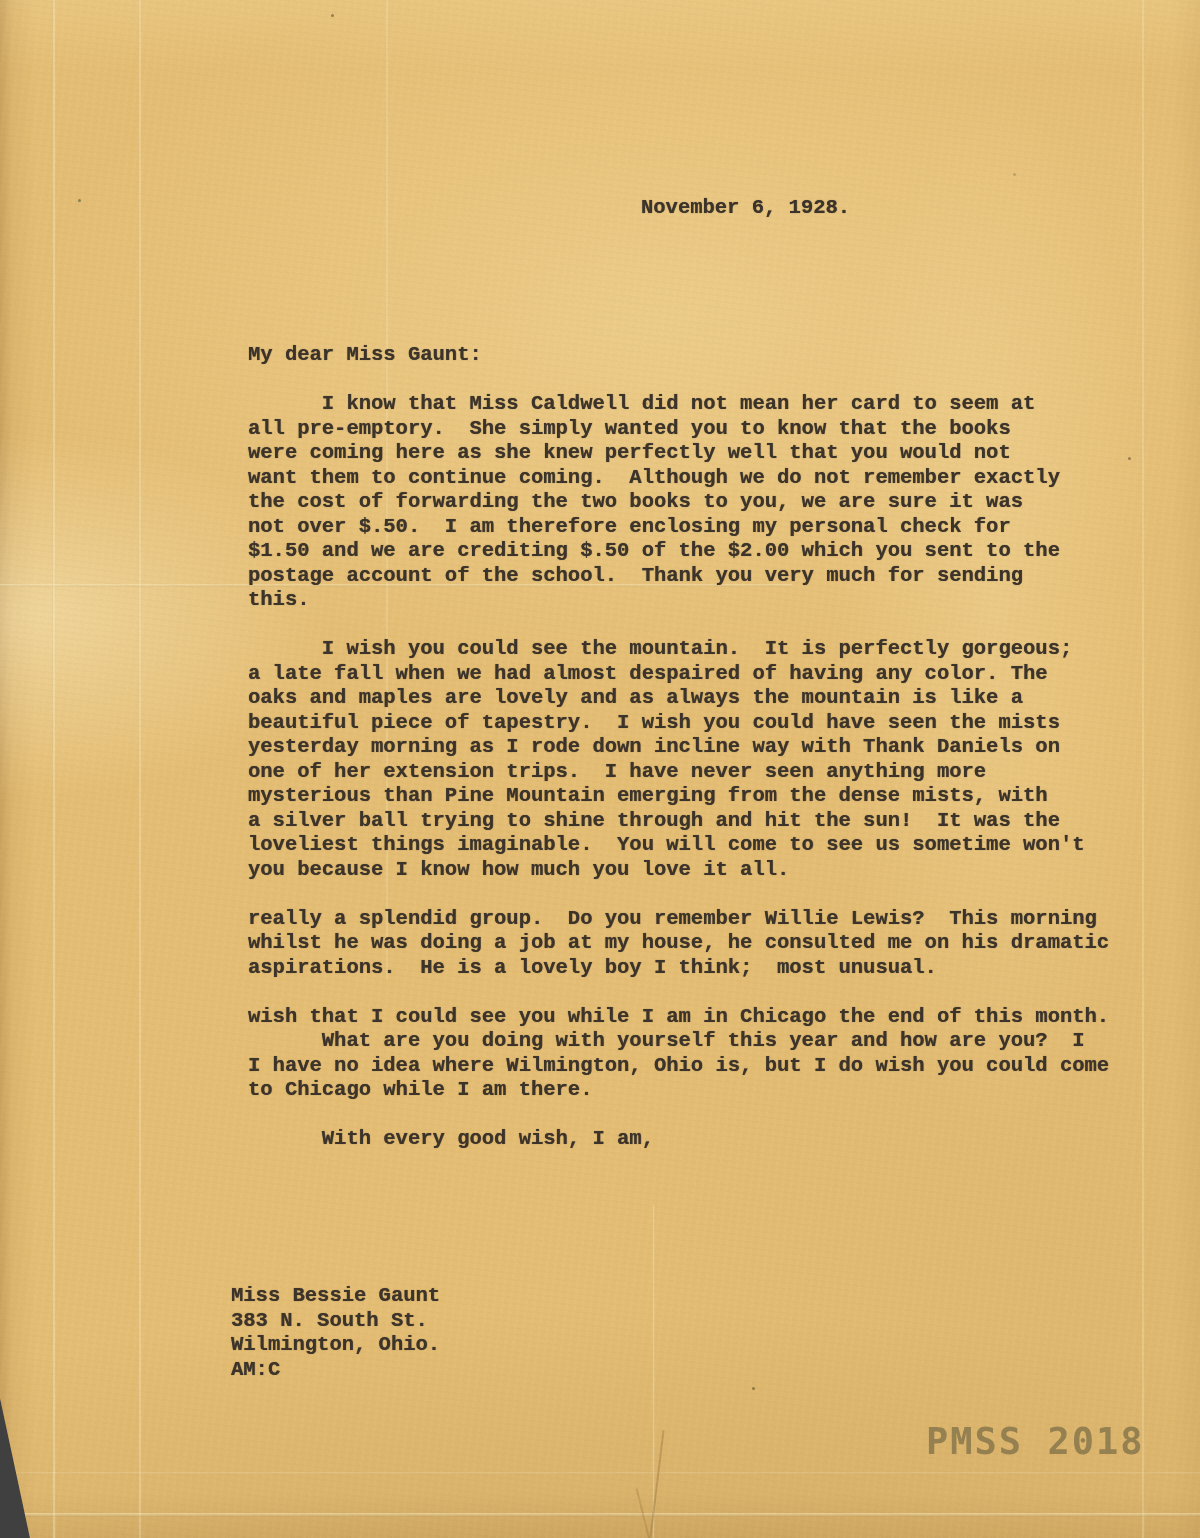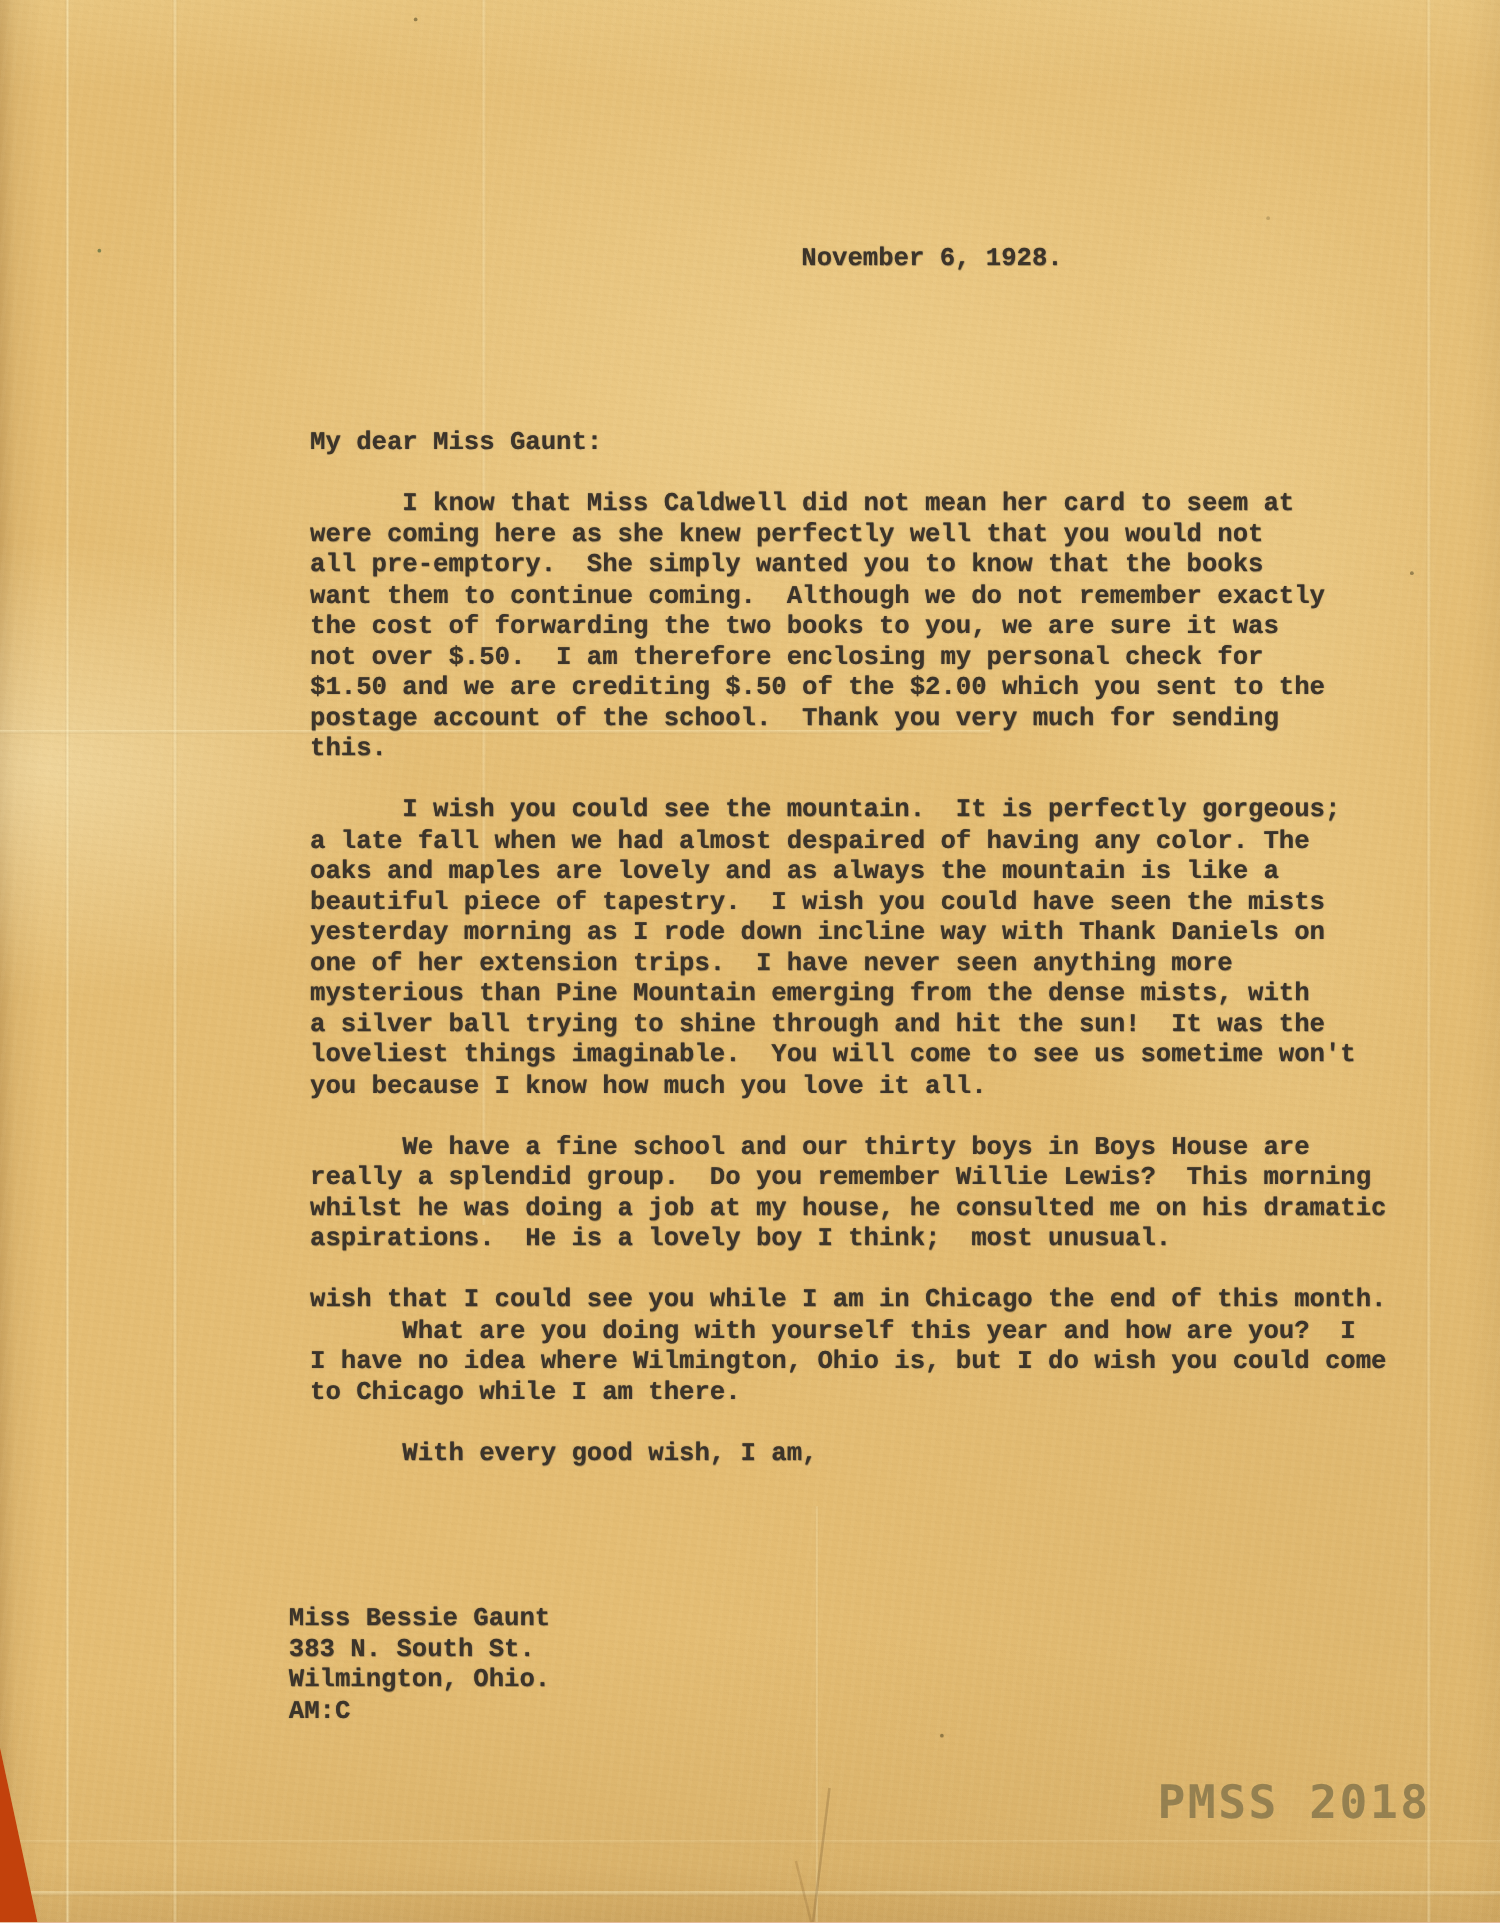--- a/index.html
+++ b/index.html
@@ -1,18 +1,18 @@
 <!DOCTYPE html>
 <html><head>
 <meta charset="utf-8">
 <style>
   html, body { margin:0; padding:0; background:#f7f6f2; }
   .stage {
     position:relative; width:1200px; height:1538px; overflow:hidden;
-    background:#c2410c;
+    background:#404040;
     font-family:"Liberation Mono", monospace;
   }
   
   .paper {
     position:absolute; inset:0;
     background-color:#e4bd74;
     background-image:
       radial-gradient(900px 520px at 55% 21%, rgba(255,238,186,0.30), rgba(255,238,186,0) 70%),
       radial-gradient(220px 700px at 83% 40%, rgba(255,240,190,0.22), transparent 75%),
       radial-gradient(420px 260px at 3% 40%, rgba(255,247,212,0.40), transparent 70%),
@@ -94,22 +94,22 @@
     <div class="speck s7"></div>
     <div class="grain"></div>
 
     <div class="typed date-line">November 6, 1928.</div>
 
     <div class="letter-body">
       <div class="typed">My dear Miss Gaunt:</div>
 
       <div class="para">
         <div class="typed">      I know that Miss Caldwell did not mean her card to seem at</div>
+        <div class="typed">all pre-emptory.  She simply wanted you to know that the books</div>
         <div class="typed">were coming here as she knew perfectly well that you would not</div>
-        <div class="typed">all pre-emptory.  She simply wanted you to know that the books</div>
         <div class="typed">want them to continue coming.  Although we do not remember exactly</div>
         <div class="typed">the cost of forwarding the two books to you, we are sure it was</div>
         <div class="typed">not over $.50.  I am therefore enclosing my personal check for</div>
         <div class="typed">$1.50 and we are crediting $.50 of the $2.00 which you sent to the</div>
         <div class="typed">postage account of the school.  Thank you very much for sending</div>
         <div class="typed">this.</div>
       </div>
 
       <div class="para">
         <div class="typed">      I wish you could see the mountain.  It is perfectly gorgeous;</div>
@@ -118,21 +118,20 @@
         <div class="typed">beautiful piece of tapestry.  I wish you could have seen the mists</div>
         <div class="typed">yesterday morning as I rode down incline way with Thank Daniels on</div>
         <div class="typed">one of her extension trips.  I have never seen anything more</div>
         <div class="typed">mysterious than Pine Mountain emerging from the dense mists, with</div>
         <div class="typed">a silver ball trying to shine through and hit the sun!  It was the</div>
         <div class="typed">loveliest things imaginable.  You will come to see us sometime won't</div>
         <div class="typed">you because I know how much you love it all.</div>
       </div>
 
       <div class="para">
-        <div class="typed">      We have a fine school and our thirty boys in Boys House are</div>
         <div class="typed">really a splendid group.  Do you remember Willie Lewis?  This morning</div>
         <div class="typed">whilst he was doing a job at my house, he consulted me on his dramatic</div>
         <div class="typed">aspirations.  He is a lovely boy I think;  most unusual.</div>
       </div>
 
       <div class="para">
         <div class="typed">wish that I could see you while I am in Chicago the end of this month.</div>
         <div class="typed">      What are you doing with yourself this year and how are you?  I</div>
         <div class="typed">I have no idea where Wilmington, Ohio is, but I do wish you could come</div>
         <div class="typed">to Chicago while I am there.</div>

